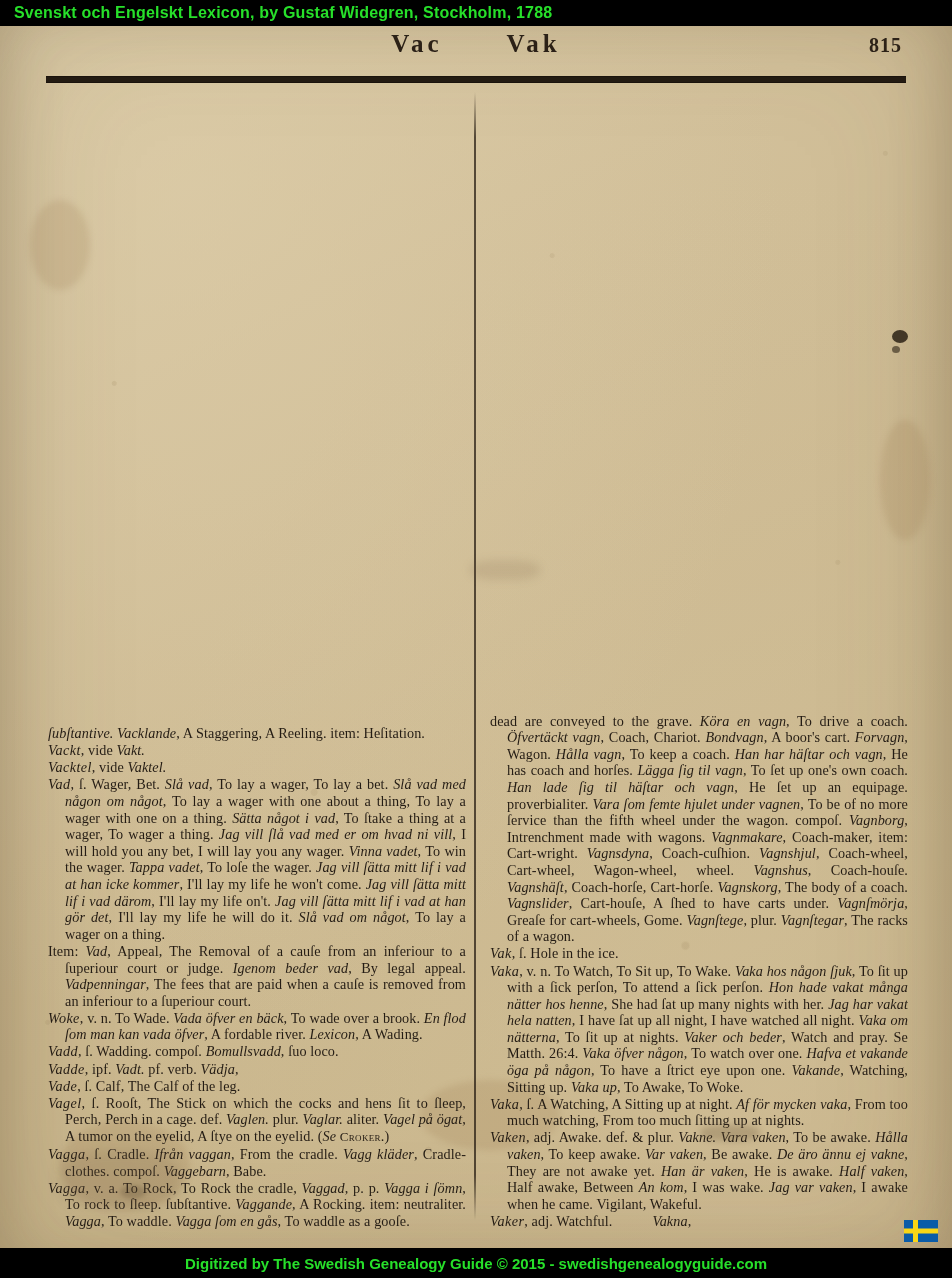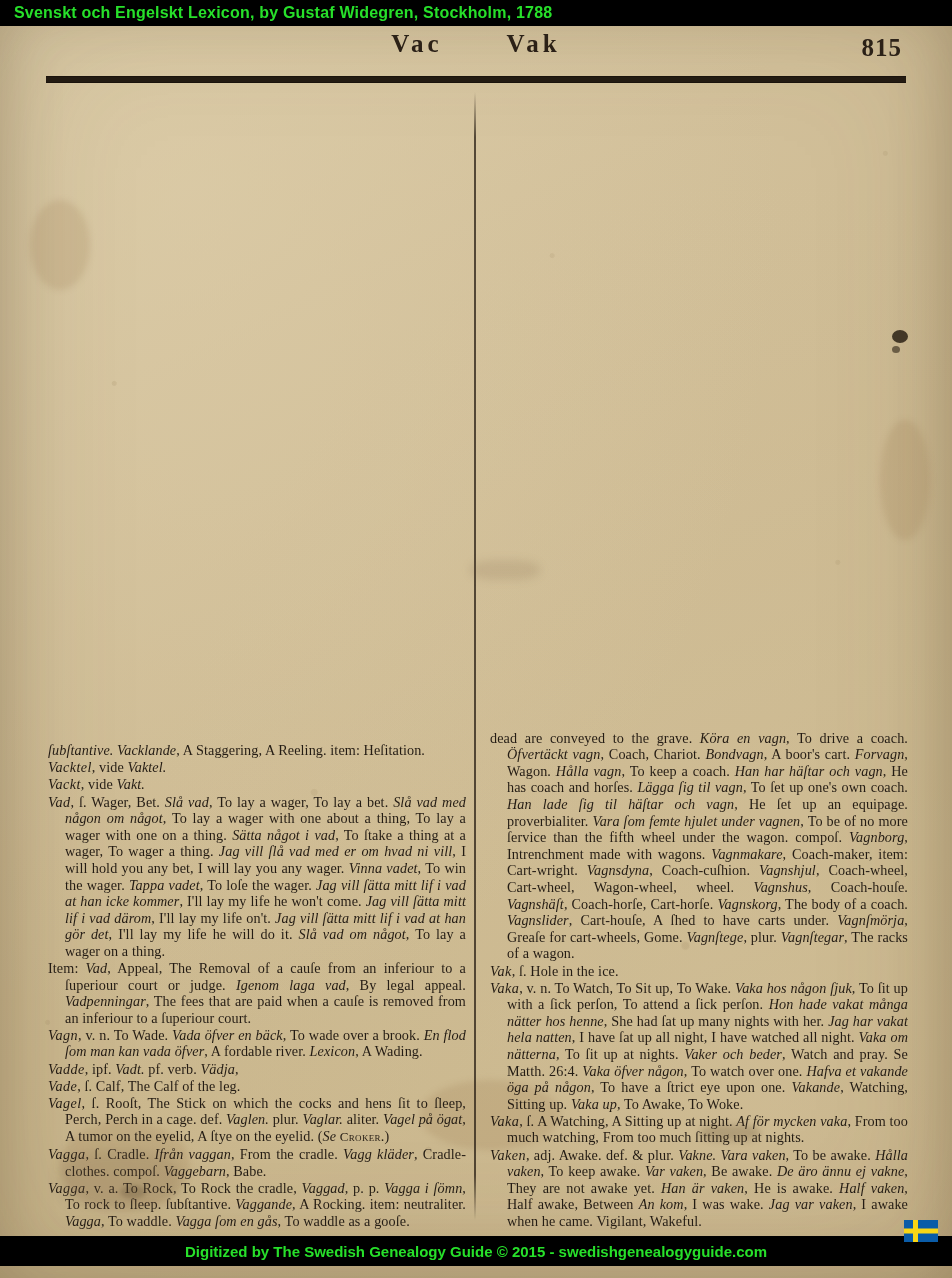--- a/index.html
+++ b/index.html
@@ -58,21 +58,21 @@
     font-weight: bold;
     font-size: 16px;
     letter-spacing: .2px;
     display: flex;
     align-items: center;
     padding-left: 14px;
     z-index: 20;
   }
   .bottom-banner {
     position: absolute;
-    bottom: 12px; left: 0; right: 0;
+    bottom: 0; left: 0; right: 0;
     height: 30px;
     background: #000;
     color: #27e02a;
     font-family: "Liberation Sans", sans-serif;
     font-weight: bold;
     font-size: 15px;
     display: flex;
     align-items: center;
     justify-content: center;
     z-index: 20;
@@ -101,21 +101,21 @@
     font-size: 25px;
     font-weight: bold;
     letter-spacing: 4px;
     color: #2a2018;
     font-family: "Liberation Serif", serif;
   }
   .folio {
     position: absolute;
     right: 10px;
     top: 4px;
-    font-size: 25px;
+    font-size: 20px;
     font-weight: bold;
     color: #2a2018;
     letter-spacing: 1px;
   }
   .rule {
     position: absolute;
     top: 76px;
     left: 46px;
     right: 46px;
     height: 5px;
@@ -220,37 +220,39 @@
     </div>
     <div class="folio">815</div>
   </div>
 
   <div class="rule"></div>
 
   <div class="divider"></div>
   <div class="columns">
     <div class="col" id="col-left">
         <p class="entry"><span class="it">ſubſtantive. Vacklande</span>, A Staggering, A Reeling. item: Heſitation.</p>
+        <p class="entry"><span class="hw">Vackt</span>, vide <span class="it">Vakt.</span></p>
         <p class="entry"><span class="hw">Vacktel</span>, vide <span class="it">Vaktel.</span></p>
-        <p class="entry"><span class="hw">Vackt</span>, vide <span class="it">Vakt.</span></p>
         <p class="entry"><span class="hw">Vad</span>, ſ. Wager, Bet. <span class="it">Slå vad</span>, To lay a wager, To lay a bet. <span class="it">Slå vad med någon om något</span>, To lay a wager with one about a thing, To lay a wager with one on a thing. <span class="it">Sätta något i vad</span>, To ſtake a thing at a wager, To wager a thing. <span class="it">Jag vill ſlå vad med er om hvad ni vill</span>, I will hold you any bet, I will lay you any wager. <span class="it">Vinna vadet</span>, To win the wager. <span class="it">Tappa vadet</span>, To loſe the wager. <span class="it">Jag vill ſätta mitt lif i vad at han icke kommer</span>, I'll lay my life he won't come. <span class="it">Jag vill ſätta mitt lif i vad därom</span>, I'll lay my life on't. <span class="it">Jag vill ſätta mitt lif i vad at han gör det</span>, I'll lay my life he will do it. <span class="it">Slå vad om något</span>, To lay a wager on a thing.</p>
-        <p class="entry">Item: <span class="it">Vad</span>, Appeal, The Removal of a cauſe from an inferiour to a ſuperiour court or judge. <span class="it">Igenom laga vad</span>, By legal appeal. <span class="it">Vadpenningar</span>, The fees that are paid when a cauſe is removed from an inferiour to a ſuperiour court.</p>
-        <p class="entry"><span class="hw">Vagn</span>, v. n. To Wade. <span class="it">Vada öfver en bäck</span>, To wade over a brook. <span class="it">En flod ſom man kan vada öfver</span>, A fordable river. <span class="it">Lexicon</span>, A Wading.</p>
+        <p class="entry">Item: <span class="it">Vad</span>, Appeal, The Removal of a cauſe from an inferiour to a ſuperiour court or judge. <span class="it">Igenom beder vad</span>, By legal appeal. <span class="it">Vadpenningar</span>, The fees that are paid when a cauſe is removed from an inferiour to a ſuperiour court.</p>
+        <p class="entry"><span class="hw">Woke</span>, v. n. To Wade. <span class="it">Vada öfver en bäck</span>, To wade over a brook. <span class="it">En flod ſom man kan vada öfver</span>, A fordable river. <span class="it">Lexicon</span>, A Wading.</p>
+        <p class="entry"><span class="hw">Vadd</span>, ſ. Wadding. compoſ. <span class="it">Bomullsvadd</span>, ſuo loco.</p>
         <p class="entry"><span class="hw">Vadde</span>, ipf. <span class="it">Vadt.</span> pf. verb. <span class="it">Vädja</span>,</p>
         <p class="entry"><span class="hw">Vade</span>, ſ. Calf, The Calf of the leg.</p>
         <p class="entry"><span class="hw">Vagel</span>, ſ. Rooſt, The Stick on which the cocks and hens ſit to ſleep, Perch, Perch in a cage. def. <span class="it">Vaglen.</span> plur. <span class="it">Vaglar.</span> aliter. <span class="it">Vagel på ögat</span>, A tumor on the eyelid, A ſtye on the eyelid. (<span class="it">Se</span> <span class="sc">Croker</span>.)</p>
         <p class="entry"><span class="hw">Vagga</span>, ſ. Cradle. <span class="it">Ifrån vaggan</span>, From the cradle. <span class="it">Vagg kläder</span>, Cradle-clothes. compoſ. <span class="it">Vaggebarn</span>, Babe.</p>
         <p class="entry"><span class="hw">Vagga</span>, v. a. To Rock, To Rock the cradle, <span class="it">Vaggad</span>, p. p. <span class="it">Vagga i ſömn</span>, To rock to ſleep. ſubſtantive. <span class="it">Vaggande</span>, A Rocking. item: neutraliter. <span class="it">Vagga</span>, To waddle. <span class="it">Vagga ſom en gås</span>, To waddle as a gooſe.</p>
       </div>
     <div class="col" id="col-right">
         <p class="entry">dead are conveyed to the grave. <span class="it">Köra en vagn</span>, To drive a coach. <span class="it">Öfvertäckt vagn</span>, Coach, Chariot. <span class="it">Bondvagn</span>, A boor's cart. <span class="it">Forvagn</span>, Wagon. <span class="it">Hålla vagn</span>, To keep a coach. <span class="it">Han har häſtar och vagn</span>, He has coach and horſes. <span class="it">Lägga ſig til vagn</span>, To ſet up one's own coach. <span class="it">Han lade ſig til häſtar och vagn</span>, He ſet up an equipage. proverbialiter. <span class="it">Vara ſom femte hjulet under vagnen</span>, To be of no more ſervice than the fifth wheel under the wagon. compoſ. <span class="it">Vagnborg</span>, Intrenchment made with wagons. <span class="it">Vagnmakare</span>, Coach-maker, item: Cart-wright. <span class="it">Vagnsdyna</span>, Coach-cuſhion. <span class="it">Vagnshjul</span>, Coach-wheel, Cart-wheel, Wagon-wheel, wheel. <span class="it">Vagnshus</span>, Coach-houſe. <span class="it">Vagnshäſt</span>, Coach-horſe, Cart-horſe. <span class="it">Vagnskorg</span>, The body of a coach. <span class="it">Vagnslider</span>, Cart-houſe, A ſhed to have carts under. <span class="it">Vagnſmörja</span>, Greaſe for cart-wheels, Gome. <span class="it">Vagnſtege</span>, plur. <span class="it">Vagnſtegar</span>, The racks of a wagon.</p>
         <p class="entry"><span class="hw">Vak</span>, ſ. Hole in the ice.</p>
         <p class="entry"><span class="hw">Vaka</span>, v. n. To Watch, To Sit up, To Wake. <span class="it">Vaka hos någon ſjuk</span>, To ſit up with a ſick perſon, To attend a ſick perſon. <span class="it">Hon hade vakat många nätter hos henne</span>, She had ſat up many nights with her. <span class="it">Jag har vakat hela natten</span>, I have ſat up all night, I have watched all night. <span class="it">Vaka om nätterna</span>, To ſit up at nights. <span class="it">Vaker och beder</span>, Watch and pray. Se Matth. 26:4. <span class="it">Vaka öfver någon</span>, To watch over one. <span class="it">Hafva et vakande öga på någon</span>, To have a ſtrict eye upon one. <span class="it">Vakande</span>, Watching, Sitting up. <span class="it">Vaka up</span>, To Awake, To Woke.</p>
         <p class="entry"><span class="hw">Vaka</span>, ſ. A Watching, A Sitting up at night. <span class="it">Af för mycken vaka</span>, From too much watching, From too much ſitting up at nights.</p>
         <p class="entry"><span class="hw">Vaken</span>, adj. Awake. def. &amp; plur. <span class="it">Vakne. Vara vaken</span>, To be awake. <span class="it">Hålla vaken</span>, To keep awake. <span class="it">Var vaken</span>, Be awake. <span class="it">De äro ännu ej vakne</span>, They are not awake yet. <span class="it">Han är vaken</span>, He is awake. <span class="it">Half vaken</span>, Half awake, Between <span class="it">An kom</span>, I was wake. <span class="it">Jag var vaken</span>, I awake when he came. Vigilant, Wakeful.</p>
+        <p class="entry"><span class="hw">Vaker</span>, adj. Watchful.&nbsp;&nbsp;&nbsp;&nbsp;&nbsp;&nbsp;&nbsp;&nbsp;&nbsp;&nbsp;&nbsp;<span class="it">Vakna</span>,</p>
       </div>
   </div>
 
   <div class="blot blot-a"></div>
   <div class="blot blot-b"></div>
   <div class="blot blot-c"></div>
   <div class="smudge smudge-1"></div>
   <div class="smudge smudge-2"></div>
   <div class="smudge smudge-3"></div>
 

